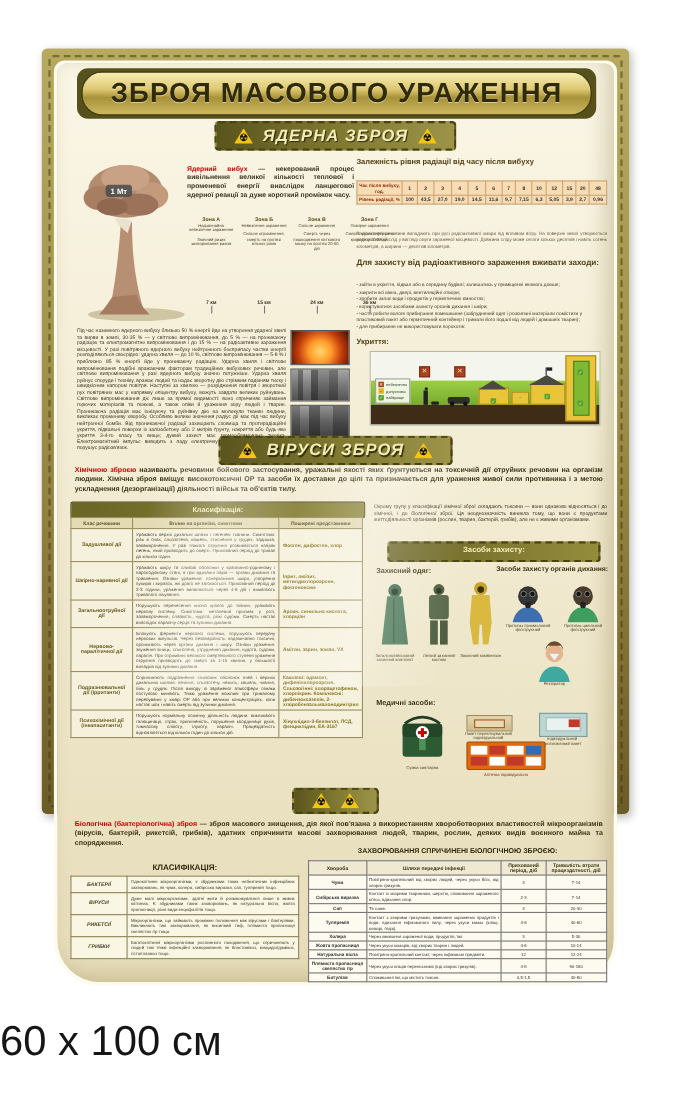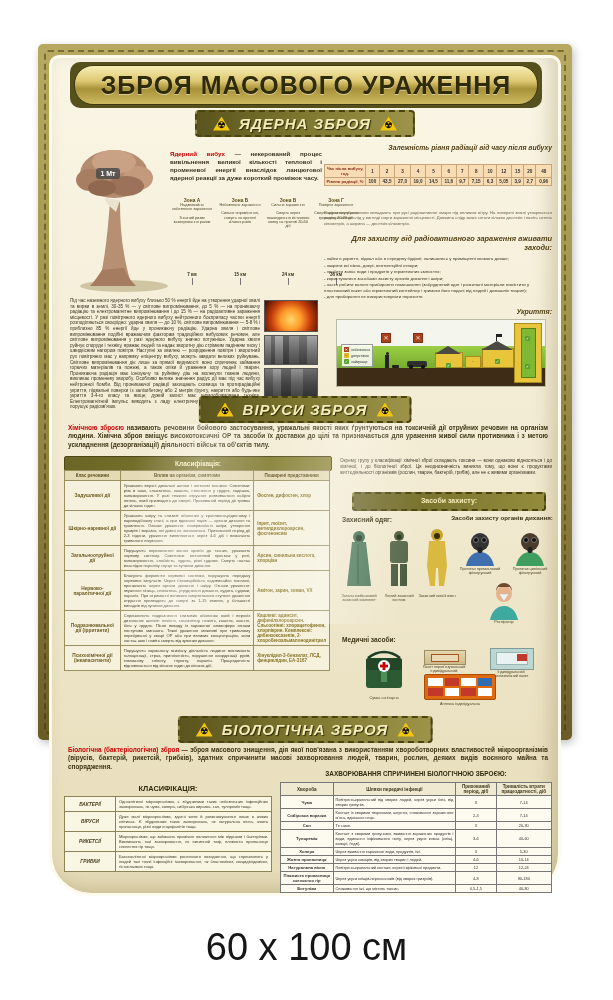--- a/index.html
+++ b/index.html
@@ -54,23 +54,23 @@
   .dtbl td.hd{font-weight:bold;font-size:4.6px;background:#efe9d2;color:#3d3517;}
   .dtbl td.dn{font-weight:bold;font-size:4.2px;}
   
   .shel{position:absolute;background:#f4f6ee;border:1px solid #b9b9a6;overflow:hidden;}
   .chk{display:inline-block;width:5px;height:5px;background:#59a12e;color:#fff;font-size:4px;line-height:5px;text-align:center;border-radius:1px;}
   .xbdg{position:absolute;width:8px;height:8px;background:#a9431f;border:1px solid #7e2e12;color:#f6d8c5;font-size:6px;line-height:8px;text-align:center;}
   .house-roof{position:absolute;width:0;height:0;border-left:13px solid transparent;border-right:13px solid transparent;border-bottom:8px solid #4a4a42;}
   
   .wm{position:absolute;left:0;top:380px;width:534px;height:200px;pointer-events:none;
     background:linear-gradient(100deg,transparent 18%,rgba(255,255,255,.30) 30%,rgba(255,255,255,.08) 42%,rgba(255,255,255,.28) 55%,transparent 70%);}
-  .footer{position:absolute;left:0;top:926px;width:613px;text-align:center;font-size:38px;color:#161616;}
+  .footer{position:absolute;left:0;top:926px;width:613px;text-align:left;font-size:38px;color:#161616;}
   .secpara{font-weight:bold;color:#3c3413;text-align:justify;}
-  .h-brown{font-weight:bold;color:#513f14;text-align:right;font-style:italic;}
+  .h-brown{font-weight:bold;color:#513f14;text-align:left;}
   .bullets{color:#403820;}
   .bullets div{margin-bottom:1px;}
 </style>
 </head>
 <body>
 
 <div class="stage">
   <div class="poster">
     <div class="frame-dash"></div>
     <div class="panel">
@@ -383,21 +383,20 @@
           <div style="background:#2e6db4;"></div>
         <div style="background:#c0392b;"></div>
           <div style="background:#fff;"></div>
           <div style="background:#c0392b;"></div>
           <div style="background:#fff;"></div>
       </div>
       <div class="lbl abs" style="left:372px;top:644px;width:72px;">Аптечка індивідуальна</div>
 
       <div class="sec-h" style="top:658px;">
         <span class="rad">☢</span>
-        <span class="t">БІОЛОГІЧНА ЗБРОЯ</span>
         <span class="rad">☢</span>
       </div>
       <div class="abs secpara" style="left:16px;top:688px;width:480px;font-size:6.4px;line-height:1.3;">
         <span class="red">Біологічна (бактеріологічна) зброя</span><span> — зброя масового знищення, дія якої пов'язана з використанням хвороботворних властивостей мікроорганізмів (вірусів, бактерій, рикетсій, грибків), здатних спричинити масові захворювання людей, тварин, рослин, деяких видів воєнного майна та спорядження.</span>
       </div>
 
       <div class="abs" style="left:12px;top:726px;width:208px;text-align:center;font-size:7.4px;font-weight:bold;color:#2f2a0d;">КЛАСИФІКАЦІЯ:</div>
       <table class="btbl" style="left:12px;top:738px;width:208px;">
         <tbody>
             <tr>

